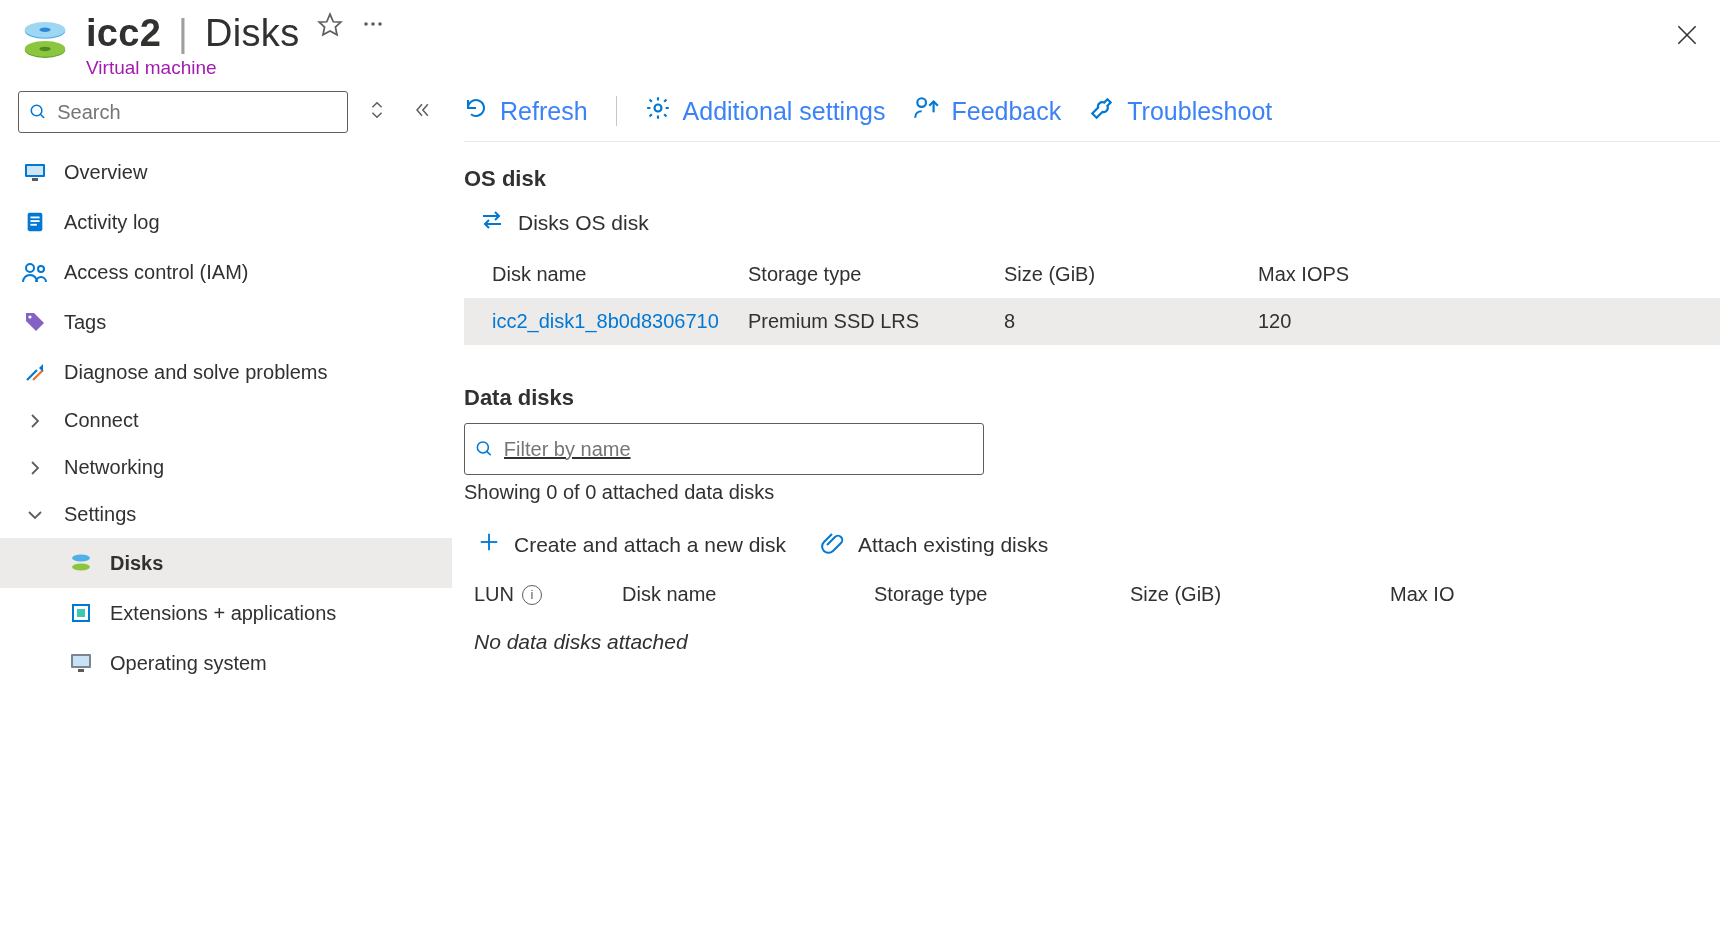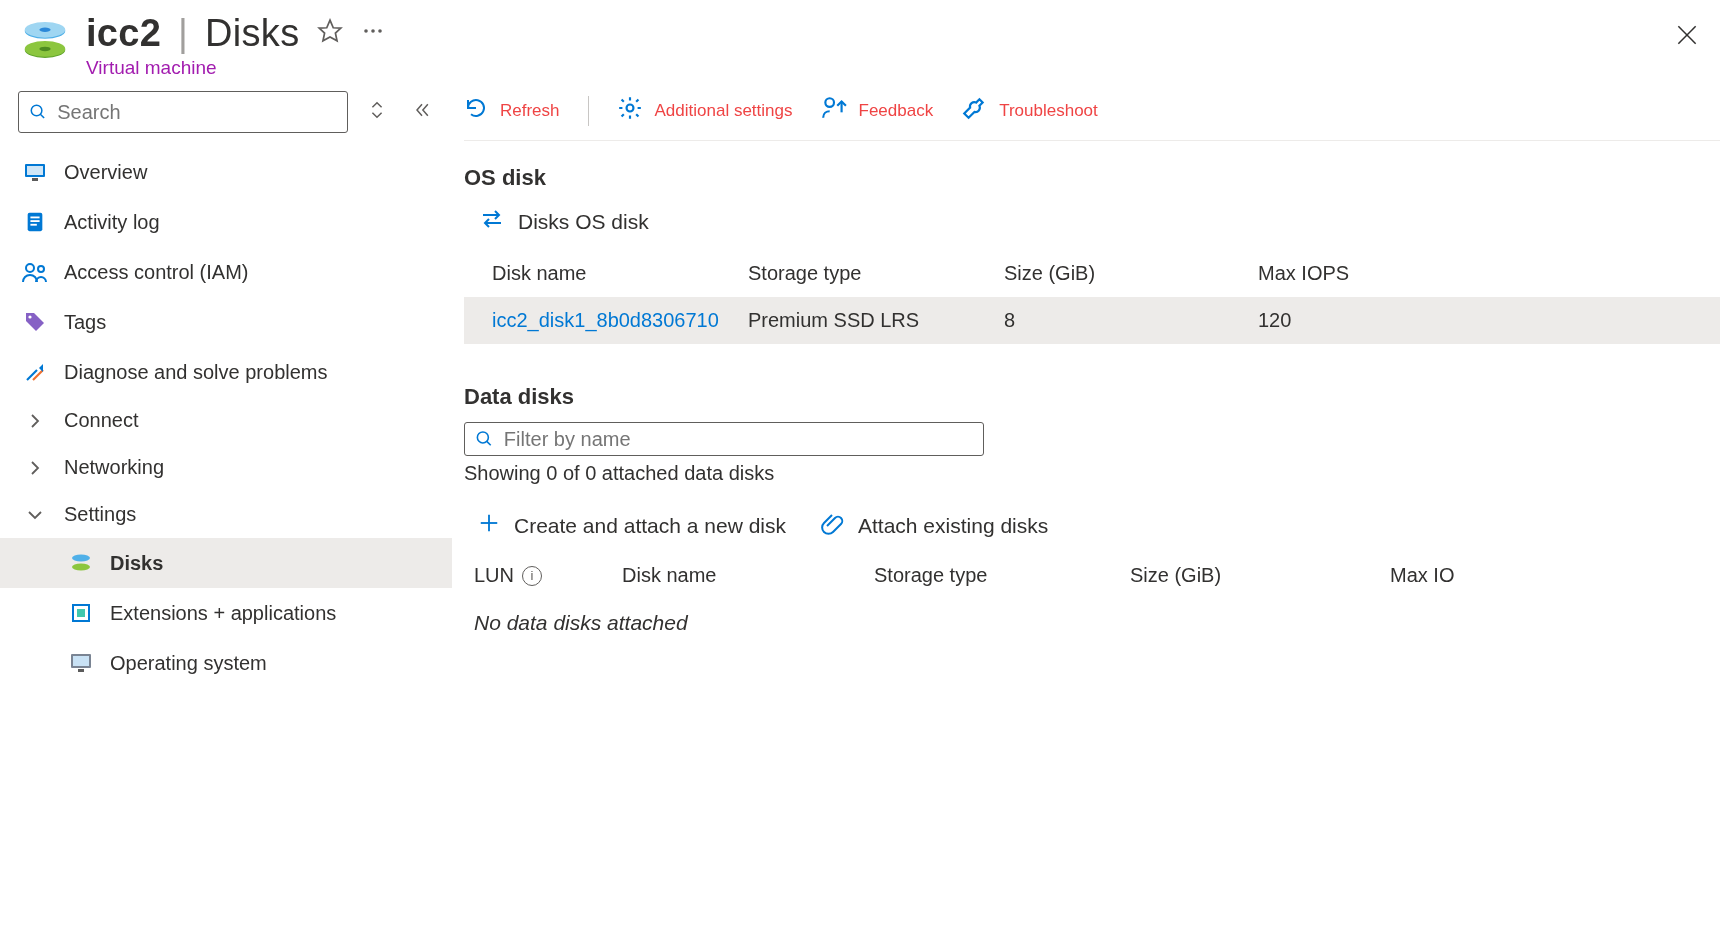--- a/index.html
+++ b/index.html
@@ -17,21 +17,21 @@
   .header {
     display: flex;
     align-items: flex-start;
     padding: 12px 20px 8px 18px;
   }
   .header-icon {
     width: 54px; height: 54px;
     margin-right: 14px; margin-top: 2px;
     position: relative;
   }
-  .header-title-row { display: flex; align-items: center; gap: 18px; }
+  .header-title-row { display: flex; gap: 18px; }
   .header-title { font-size: 38px; font-weight: 600; letter-spacing: 0.3px; }
   .header-title .divider { font-weight: 300; color: #a19f9d; margin: 0 6px; }
   .header-title .section { font-weight: 400; }
   .header-subtype { font-size: 19px; color: #a21caf; margin-top: 2px; }
   .star-icon, .more-icon, .close-icon { color: #605e5c; }
   .close-btn { margin-left: auto; padding: 10px; }
 
   
   .body-row { display: flex; height: calc(100% - 90px); }
   .sidebar { width: 452px; display: flex; flex-direction: column; }
@@ -71,21 +71,21 @@
 
   
   .toolbar {
     display: flex; align-items: center;
     gap: 28px;
     padding: 8px 0 14px 0;
     border-bottom: 1px solid #edebe9;
   }
   .toolbar-btn {
     display: inline-flex; align-items: center; gap: 12px;
-    font-size: 17px; color: #ef4444; cursor: pointer;
+    font-size: 25px; color: #3b82f6; cursor: pointer;
   }
   .toolbar-btn .ticon { color: #0078d4; }
   .toolbar-sep { width:1px; height:30px; background:#c8c6c4; }
 
   
   .section-title { font-size: 22px; font-weight: 600; margin: 24px 0 12px 0; }
   .swap-row { display:flex; align-items:center; gap:14px; color:#323130; font-size:21px; margin: 16px 0 14px 16px; cursor:pointer;}
   .swap-row .ticon { color:#0078d4; }
 
   .table { width: 100%; }
@@ -93,23 +93,23 @@
   .thead { color:#323130; }
   .trow.highlight { background:#edebe9; }
   .col-name { flex: 0 0 256px; }
   .col-stype { flex: 0 0 256px; }
   .col-size { flex: 0 0 254px; }
   .col-iops { flex: 1; }
   .disk-link { color:#0078d4; }
 
   .filter-box {
     display:flex; align-items:center;
-    width: 520px; height: 34px;
+    width: 520px; height: 52px;
     border:1px solid #605e5c; border-radius:3px;
-    padding: 4px 10px; margin-top: 6px;
+    padding: 4px 10px; margin-top: 6px; text-decoration: underline;
   }
   .filter-box input { border:none; outline:none; font-size:20px; color:#605e5c; width:100%; background:transparent; }
   .showing { font-size:20px; color:#323130; margin-top: 6px; }
 
   .action-row { display:flex; align-items:center; gap:34px; margin: 26px 0 6px 14px; }
   .action-btn { display:inline-flex; align-items:center; gap:14px; font-size:21px; cursor:pointer; }
   .action-btn .ticon { color:#0078d4; }
 
   .data-head { display:flex; align-items:center; padding: 18px 6px 10px 10px; font-size:20px; }
   .d-lun { flex:0 0 148px; display:flex; align-items:center; gap:8px;}

